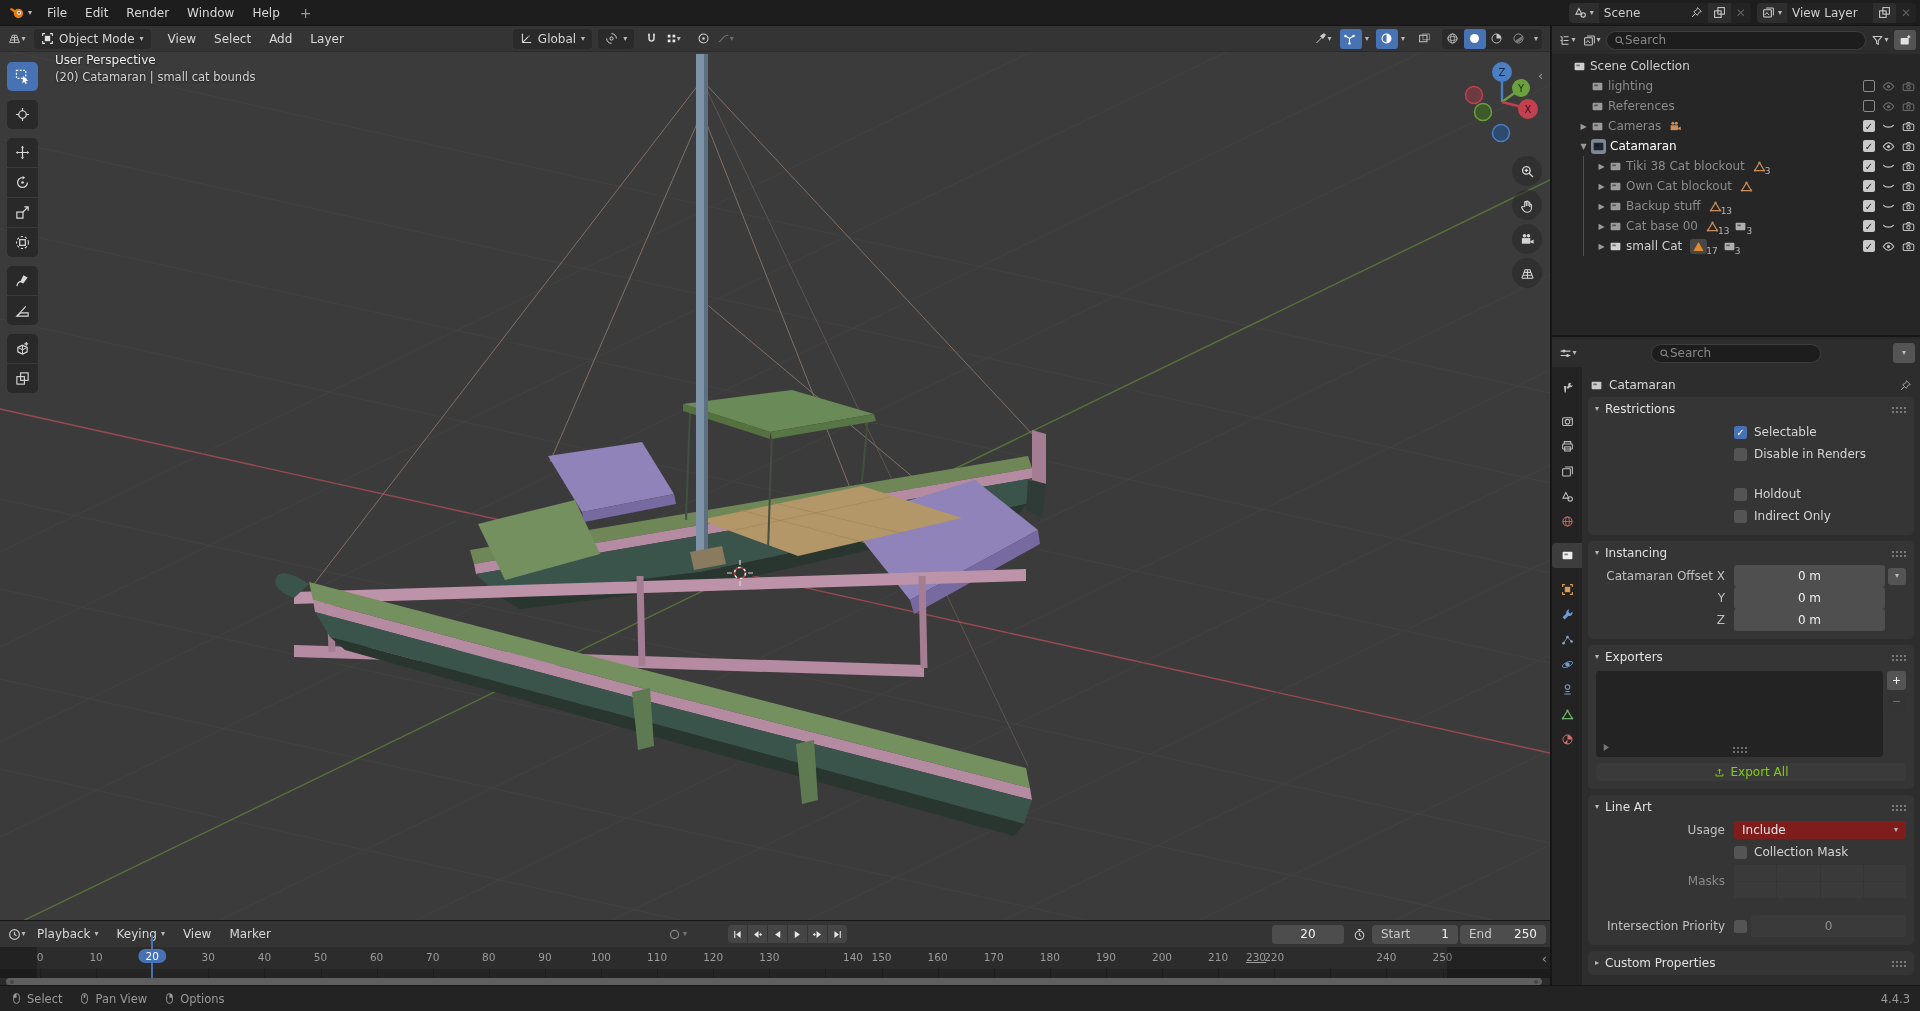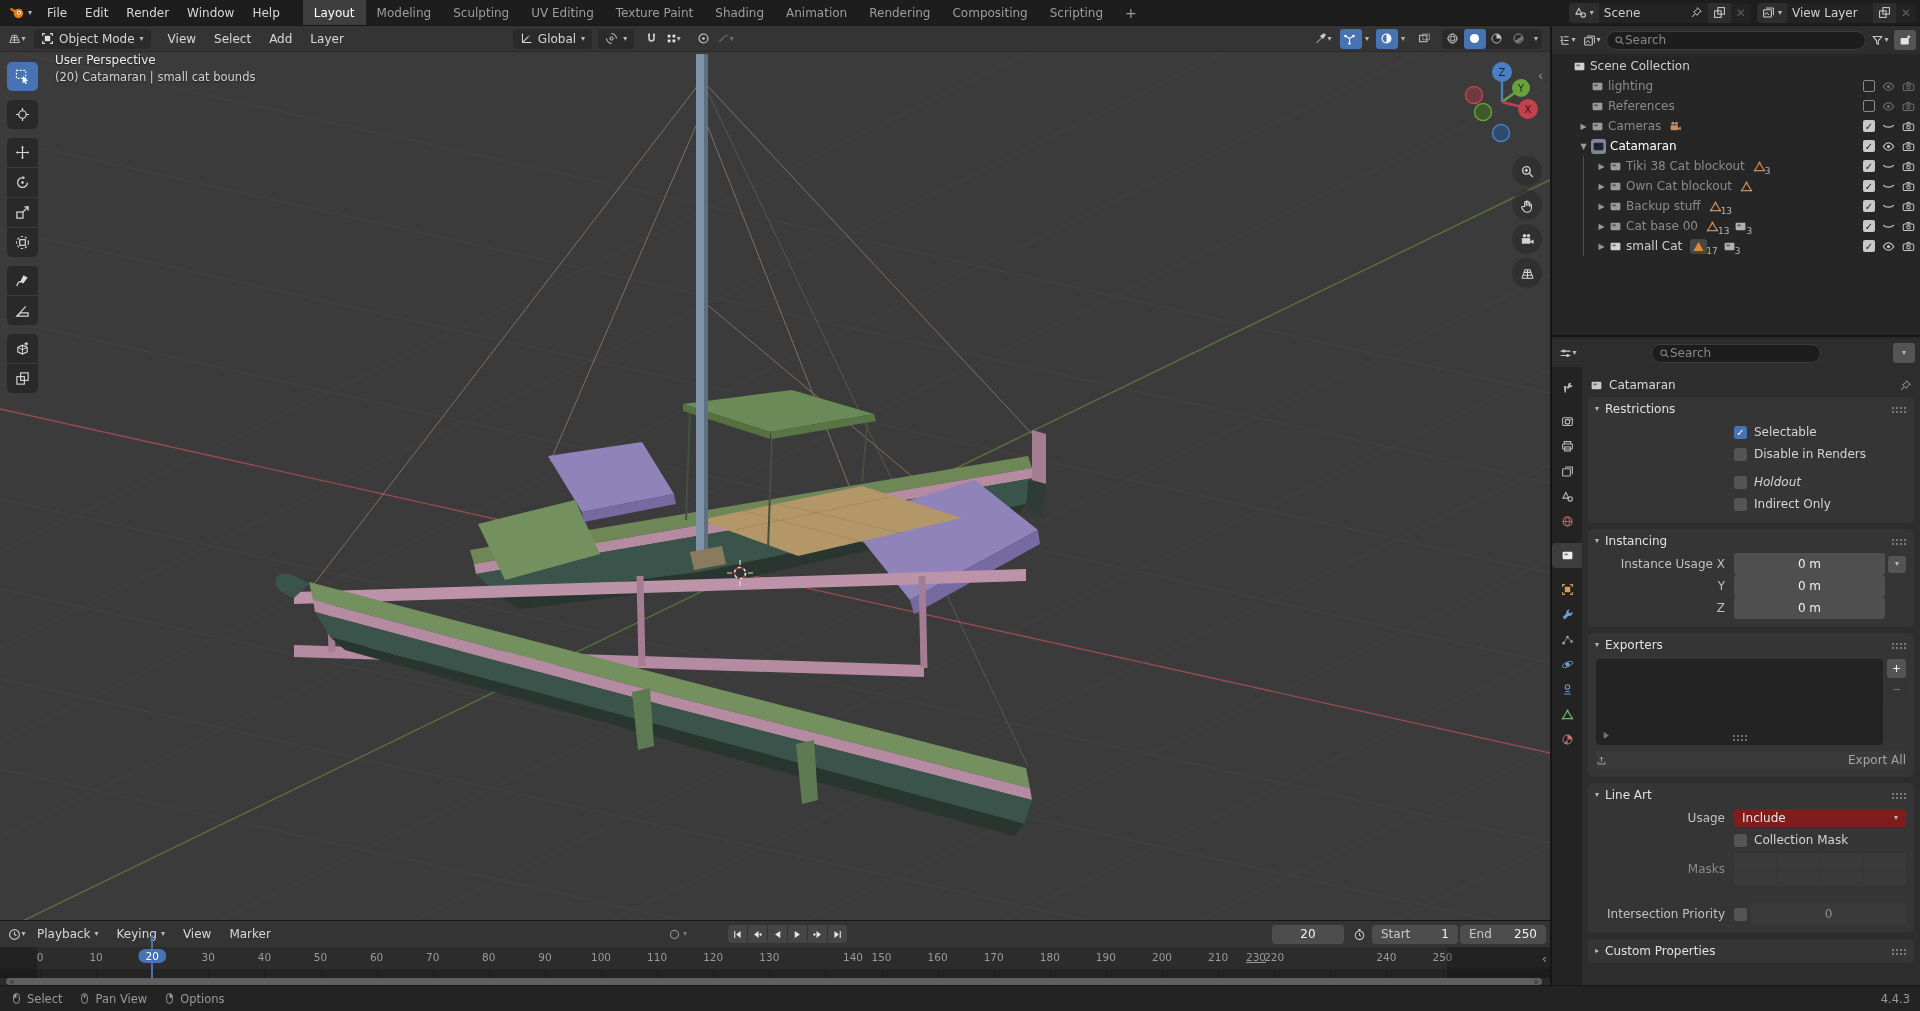--- a/index.html
+++ b/index.html
@@ -97,21 +97,21 @@
   .prow{display:flex;align-items:center;height:22px;padding:0 8px}
   .prow .plabel{width:138px;text-align:right;color:#c0c0c0;padding-right:9px;white-space:nowrap}
   .prow .plabel.dim{color:#8a8a8a}
   .pfield{flex:1;background:var(--field);border-radius:3px;height:22px;display:flex;align-items:center;justify-content:center;color:#f0f0f0}
   .pdrop{flex:1;background:#7f1d1d;border-radius:3px;height:18px;display:flex;align-items:center;padding:0 8px;color:#e4e4e4}
   .pcheck{width:13px;height:13px;border-radius:2.5px;background:#545454;display:flex;align-items:center;justify-content:center;color:#fff;font-size:10px}
   .pcheck.on{background:var(--blue)}
   .cklabel{margin-left:7px;color:#d4d4d4}
   #masks-grid{flex:1;display:grid;grid-template-columns:repeat(4,1fr);grid-template-rows:16px 16px;gap:1px}
   #masks-grid div{background:#3a3a3a}
-  .btn-dim{background:#3a3a3a;border-radius:4px;height:18px;display:flex;align-items:center;justify-content:space-between;gap:6px;color:#a3a3a3}
+  .btn-dim{background:#3a3a3a;border-radius:4px;height:18px;display:flex;align-items:center;justify-content:center;gap:6px;color:#84cc16}
   
   #statusbar{left:0;top:985px;width:1920px;height:26px;background:#232323;border-top:1px solid var(--edge);display:flex;align-items:center;color:#9a9a9a;font-size:11.5px;padding:0 10px;gap:16px}
   .skey{display:flex;align-items:center;gap:4px}
 </style>
 </head>
 <body>
 
 <svg width="0" height="0" style="position:absolute">
   <defs>
     <symbol id="sym-collection" viewBox="0 0 16 16">
@@ -403,32 +403,20 @@
       <svg class="ic">
         <use href="#sym-blender"></use>
       </svg>
       <span class="chev" style="margin-left:3px">▾</span>
     </span>
   <span class="menu">File</span>
   <span class="menu">Edit</span>
   <span class="menu">Render</span>
   <span class="menu">Window</span>
   <span class="menu">Help</span>
-  <div id="ws-tabs">
-      <span class="wtab active">Layout</span>
-      <span class="wtab">Modeling</span>
-      <span class="wtab">Sculpting</span>
-      <span class="wtab">UV Editing</span>
-      <span class="wtab">Texture Paint</span>
-      <span class="wtab">Shading</span>
-      <span class="wtab">Animation</span>
-      <span class="wtab">Rendering</span>
-      <span class="wtab">Compositing</span>
-      <span class="wtab">Scripting</span>
-    </div>
   <span class="wtab" style="font-size:14px">+</span>
   <div id="topbar-right">
     <div class="idgroup">
       <span class="seg btn">
           <svg class="ic sm" style="color:#cfcfcf">
             <use href="#sym-scene"></use>
           </svg>
           <span class="chev">▾</span>
         </span>
       <span class="seg name">Scene</span>
@@ -1317,42 +1305,42 @@
             <div class="prow">
               <span class="plabel"></span>
       <span class="pcheck on">✓</span>
       <span class="cklabel">Selectable</span>
             </div>
             <div class="prow">
               <span class="plabel"></span>
       <span class="pcheck "></span>
       <span class="cklabel">Disable in Renders</span>
             </div>
-            <div class="prow" style="margin-top: 6px; font-style: italic;">
+            <div class="prow" style="margin-top: 18px;">
               <span class="plabel"></span>
       <span class="pcheck "></span>
       <span class="cklabel">Holdout</span>
             </div>
             <div class="prow">
               <span class="plabel"></span>
       <span class="pcheck "></span>
       <span class="cklabel">Indirect Only</span>
             </div>
           </div>
       </div>
 
       <div class="panel">
         <div class="phead">
             <span class="chev">▾</span>
             <span>Instancing</span>
             <span class="grip"></span>
           </div>
         <div id="inst-rows">
             <div class="prow">
-              <span class="plabel">Instance Usage X</span>
+              <span class="plabel">Catamaran Offset X</span>
       <span class="pfield">0 m</span>
               <span class="sqbtn on" style="width:18px;height:17px;margin-left:3px">
                 <span class="chev">▾</span>
               </span>
             </div>
             <div class="prow">
               <span class="plabel">Y</span>
       <span class="pfield">0 m</span>
               <span style="width:21px"></span>
             </div>

